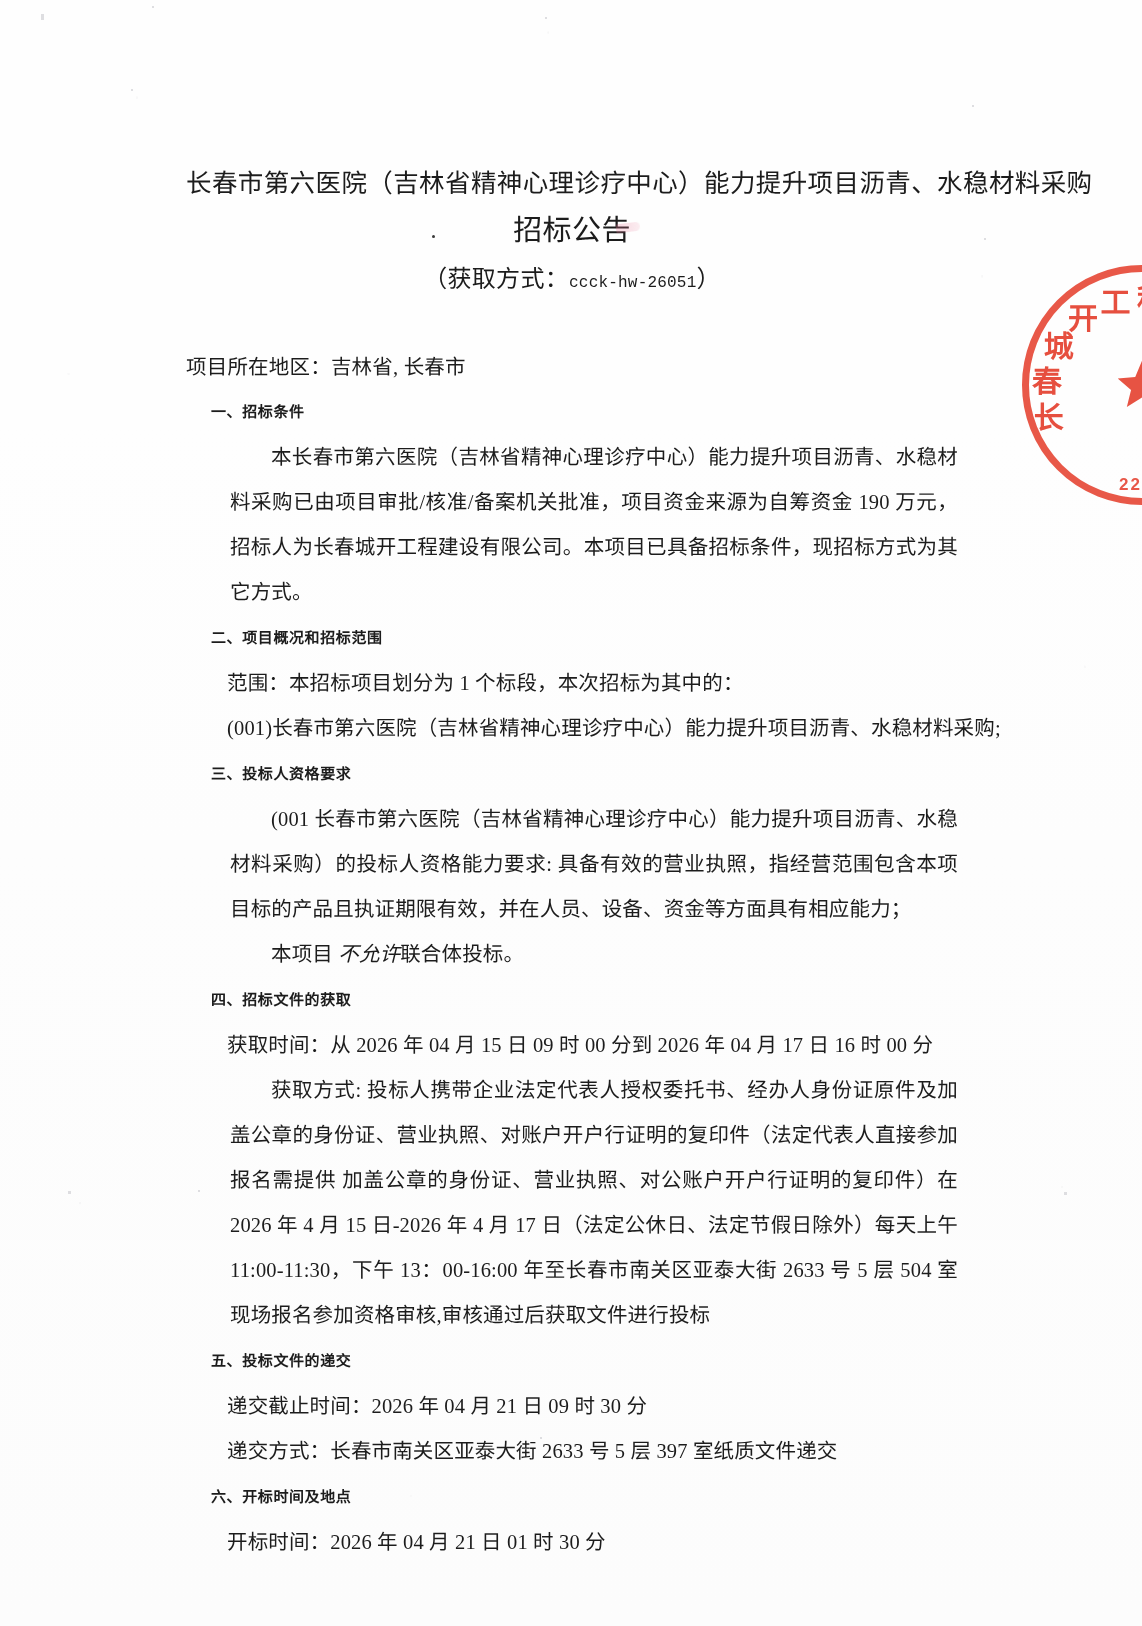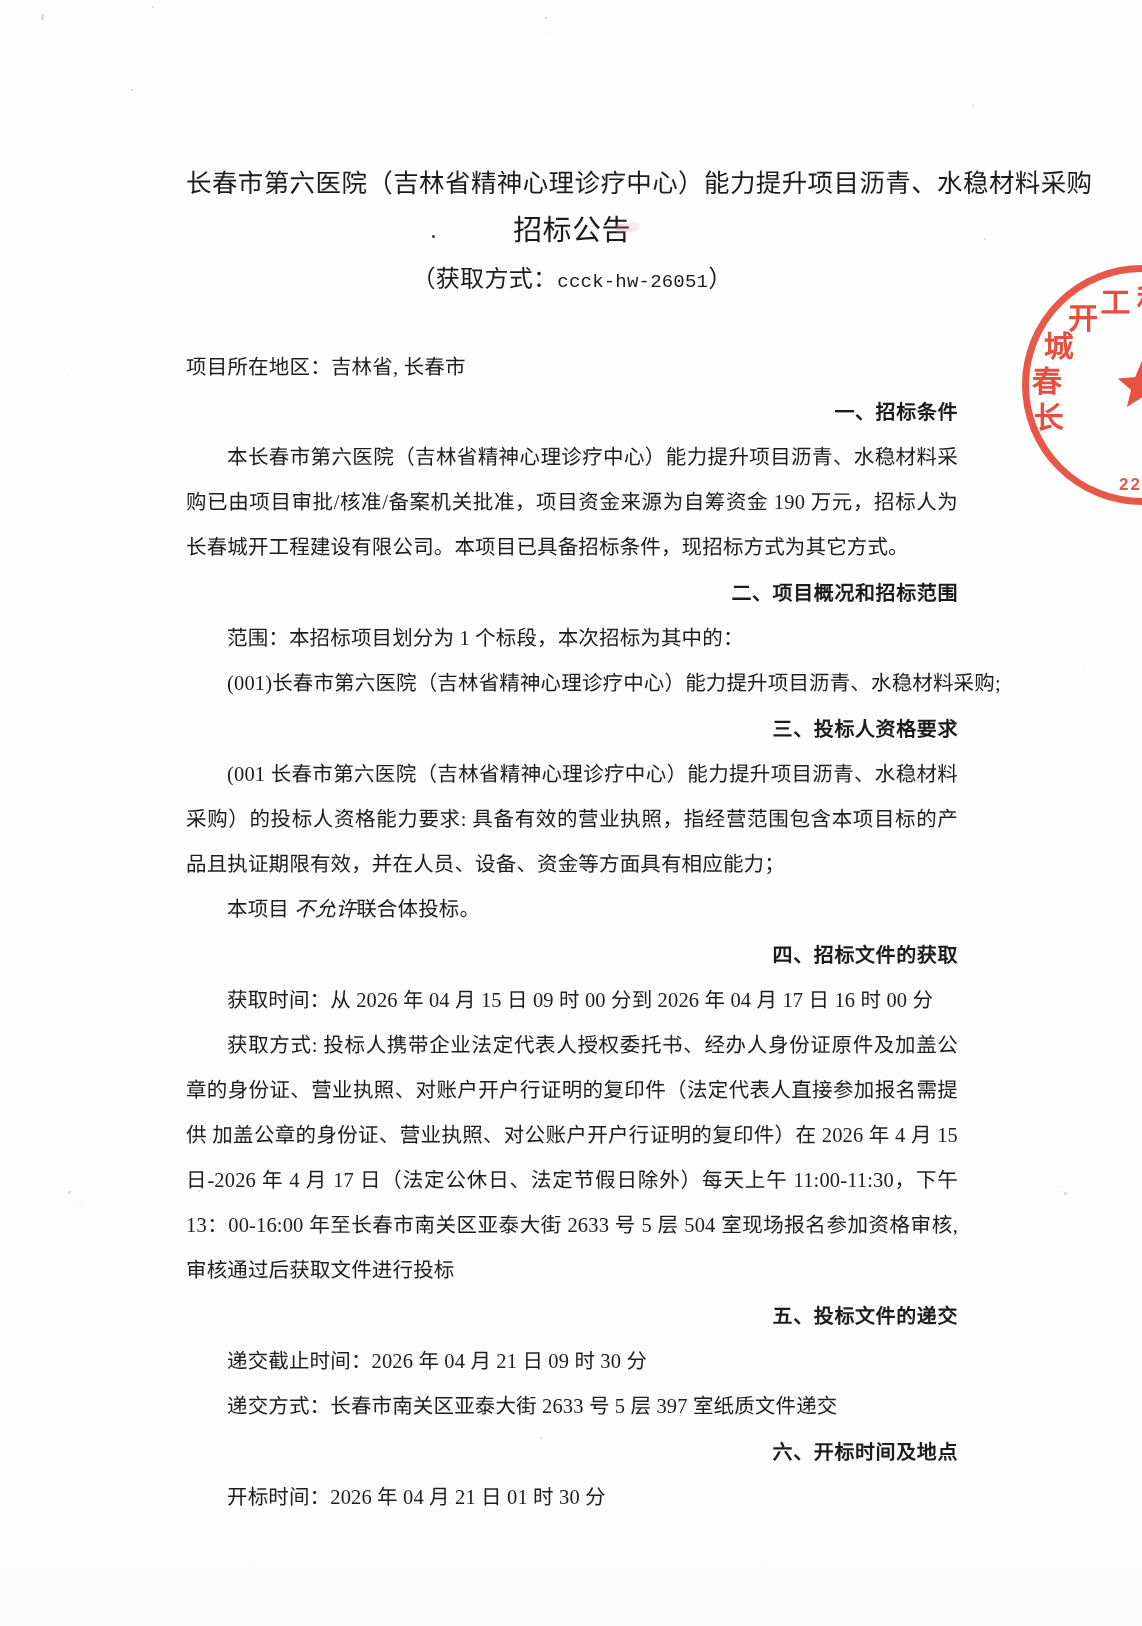--- a/index.html
+++ b/index.html
@@ -77,21 +77,21 @@
     border-radius: 50%;
   }
   .doc-code {
     font-size: 24px;
     line-height: 50px;
     text-align: center;
     letter-spacing: .3px;
   }
   .doc-code .code-mono {
     font-family: "Liberation Mono", "DejaVu Sans Mono", monospace;
-    font-size: 19px;
+    font-size: 16px;
     letter-spacing: .2px;
   }
 
   
   .pink-smudge {
     position: absolute;
     left: 616px;
     top: 223px;
     width: 24px;
     height: 9px;
@@ -110,37 +110,36 @@
     width: 772px;
   }
 
   .line-meta {
     font-size: 20.5px;
     line-height: 44px;
     letter-spacing: .2px;
   }
 
   .heading {
-    font-size: 20px;
+    font-size: 15px;
     line-height: 46px;
     font-weight: bold;
     letter-spacing: .6px;
-    margin-left: 10px;
+    margin-left: 25px;
     font-family: "Liberation Sans", "DejaVu Sans", sans-serif;
-    text-align: right;
   }
 
   .para {
     font-size: 20.5px;
     line-height: 45px;
     letter-spacing: .15px;
     text-align: justify;
     text-justify: inter-ideograph;
   }
-  .para.indent   { text-indent: 41px; }
+  .para.indent   { text-indent: 41px; margin-left: 44px; }
   .para.nowrapline { white-space: nowrap; text-indent: 41px; }
 
   .italic-em { font-style: italic; }
 
   .seal {
     position: absolute;
     left: 1022px;
     top: 265px;
     width: 240px;
     height: 240px;

